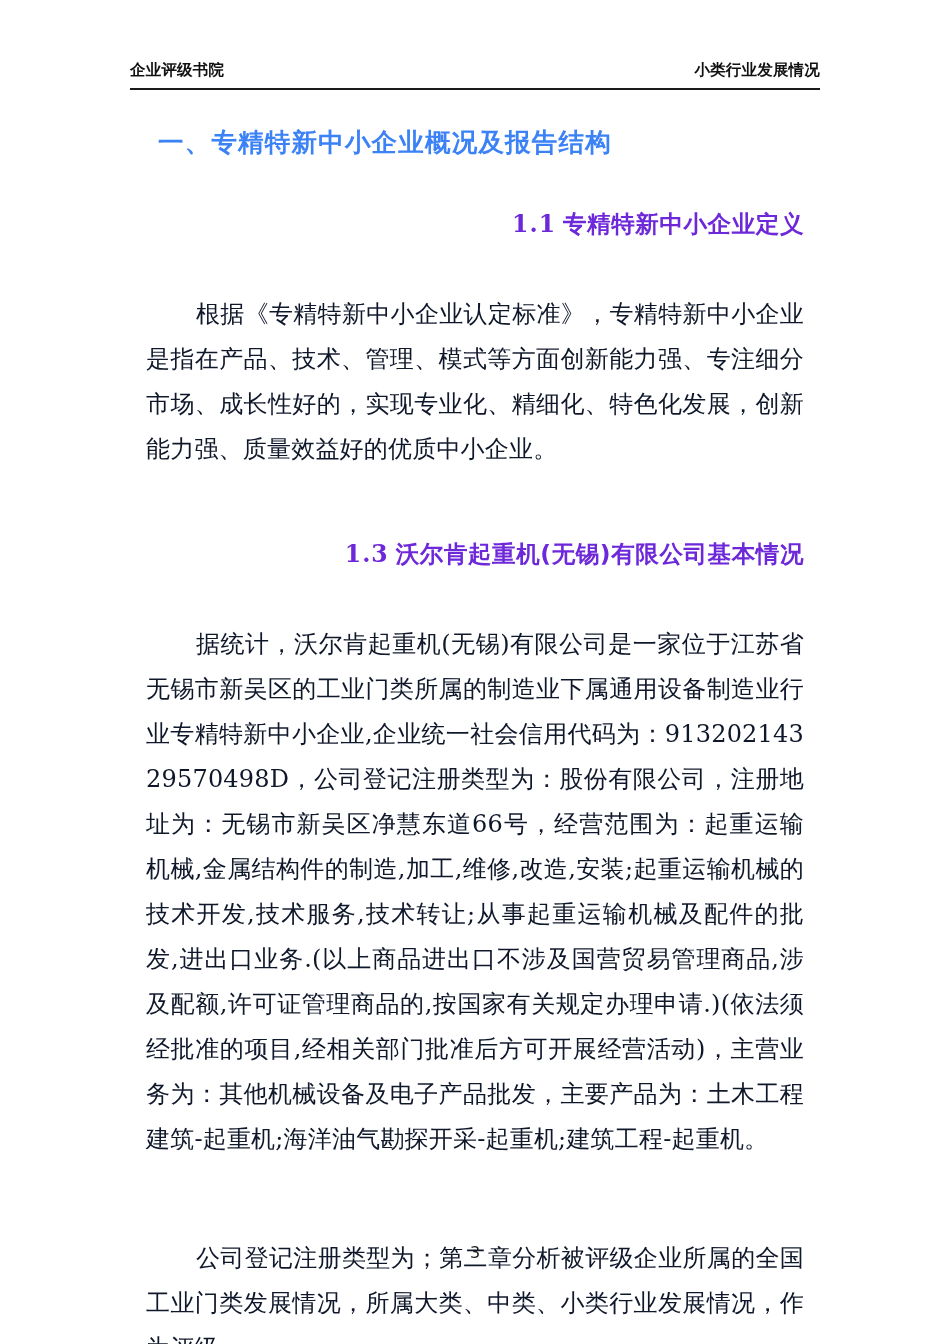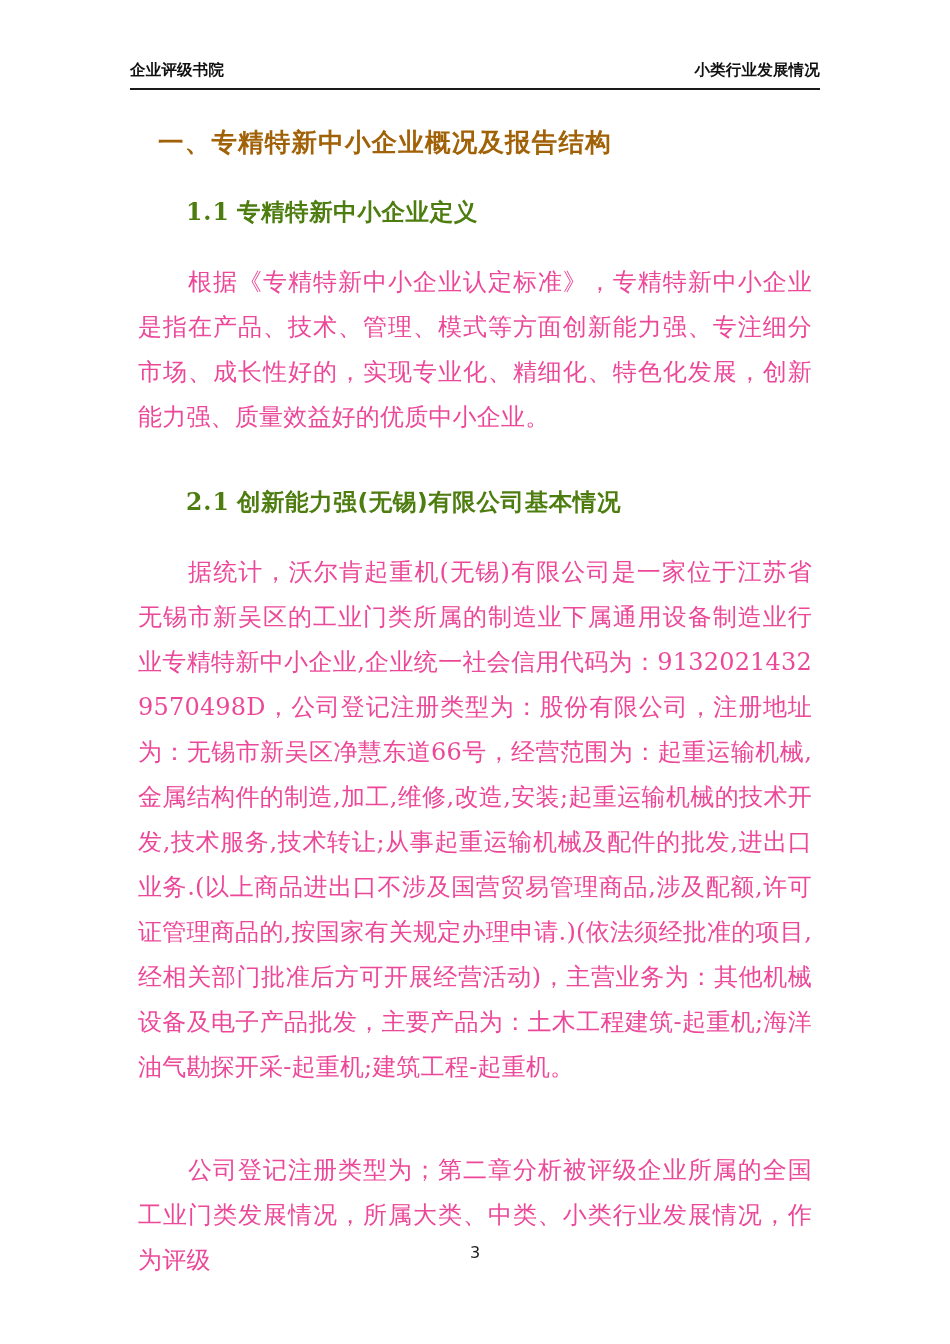--- a/index.html
+++ b/index.html
@@ -59,52 +59,53 @@
   }
 
   h1.section-title {
     margin: 0;
     padding: 0 0 0 28px;
     font-family: "DejaVu Serif", serif;
     font-weight: 700;
     font-size: 25.5px;
     line-height: 44px;
     letter-spacing: 1.2px;
-    color: #a16207;
+    color: #3b82f6;
     white-space: nowrap;
   }
 
   h2.sub-title {
-    margin: 4px;
+    margin: 16px;
     padding: 0 0 0 52px;
     font-family: "DejaVu Sans", sans-serif;
     font-weight: 700;
     font-size: 23.5px;
     line-height: 44px;
     letter-spacing: 0.6px;
-    color: #4d7c0f;
+    color: #6d28d9;
     white-space: nowrap;
+    text-align: right;
   }
   h2.sub-title .num {
     font-family: "DejaVu Serif", serif;
     font-weight: 700;
     letter-spacing: 1px;
     padding-right: 7px;
   }
 
   p.body-text {
-    margin: 8px;
+    margin: 16px;
     font-family: "DejaVu Serif", serif;
     font-size: 24px;
     line-height: 45px;
     text-align: justify;
     text-justify: inter-ideograph;
     text-indent: 50px;
     letter-spacing: 0.2px;
-    color: #ec4899;
+    color: #0f172a;
     word-break: break-all;
   }
 
   .gap-sm { height: 14px; }
   .gap-md { height: 22px; }
   .gap-lg { height: 28px; }
 
   
   .page-number {
     position: absolute;
@@ -140,21 +141,21 @@
       <span class="num">1.1</span><span>专精特新中小企业定义</span>
     </h2>
 
     <div class="gap-sm"></div>
 
     <p class="body-text">根据《专精特新中小企业认定标准》，专精特新中小企业是指在产品、技术、管理、模式等方面创新能力强、专注细分市场、成长性好的，实现专业化、精细化、特色化发展，创新能力强、质量效益好的优质中小企业。</p>
 
     <div class="gap-lg"></div>
 
     <h2 class="sub-title">
-      <span class="num">2.1</span><span>创新能力强(无锡)有限公司基本情况</span>
+      <span class="num">1.3</span><span>沃尔肯起重机(无锡)有限公司基本情况</span>
     </h2>
 
     <div class="gap-sm"></div>
 
     <p class="body-text">据统计，沃尔肯起重机(无锡)有限公司是一家位于江苏省无锡市新吴区的工业门类所属的制造业下属通用设备制造业行业专精特新中小企业,企业统一社会信用代码为：91320214329570498D，公司登记注册类型为：股份有限公司，注册地址为：无锡市新吴区净慧东道66号，经营范围为：起重运输机械,金属结构件的制造,加工,维修,改造,安装;起重运输机械的技术开发,技术服务,技术转让;从事起重运输机械及配件的批发,进出口业务.(以上商品进出口不涉及国营贸易管理商品,涉及配额,许可证管理商品的,按国家有关规定办理申请.)(依法须经批准的项目,经相关部门批准后方可开展经营活动)，主营业务为：其他机械设备及电子产品批发，主要产品为：土木工程建筑-起重机;海洋油气勘探开采-起重机;建筑工程-起重机。</p>
 
     <div class="gap-lg"></div>
 
 
     <div class="gap-sm"></div>

